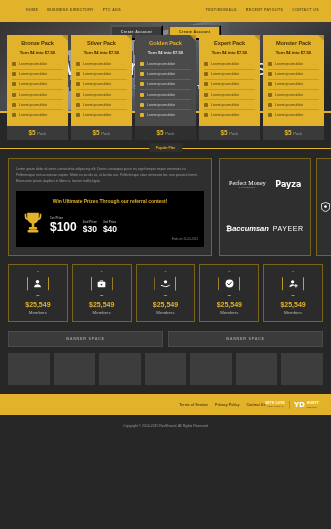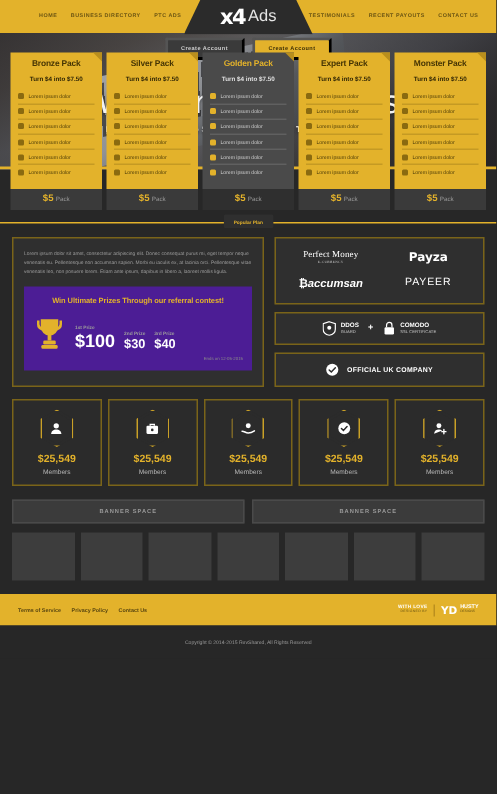--- a/index.html
+++ b/index.html
@@ -134,34 +134,34 @@
   }
   .gold-divider { height: 1px; background: #e3b22b; width: 100%; position: relative; }
 
   
   .mid { display: flex; gap: 7px; padding: 9px 8px 0; }
   .mid-left {
     flex: 1 1 auto; border: 1px solid #7a6419; background: #2f2f2f;
     padding: 7px 7px 8px;
   }
   .lorem { font-size: 3.3px; line-height: 1.85; color: #9d9d9d; }
-  .contest-box { background: #4c1d95; margin-top: 7px; padding: 7px 6px 6px; }
+  .contest-box { background: #000000; margin-top: 7px; padding: 7px 6px 6px; }
   .contest-title {
     color: #e3b22b; font-size: 5px; font-weight: bold; text-align: center;
     letter-spacing: -.05px;
   }
   .contest-row { display: flex; align-items: flex-end; gap: 6px; margin-top: 7px; }
   .trophy { width: 22px; flex: 0 0 auto; display: flex; justify-content: center; }
   .prize { display: flex; flex-direction: column; }
   .prize-label { font-size: 3.2px; color: #9d9d9d; font-weight: bold; margin-bottom: 1px; }
   .prize-amt { font-size: 12px; color: #ffffff; font-weight: bold; line-height: 1; }
   .prize.p2 .prize-amt, .prize.p3 .prize-amt { font-size: 8.5px; }
   .ends { font-size: 2.9px; color: #8a8a8a; text-align: right; margin-top: 4px; }
 
-  .mid-right { width: 140px; flex: 0 0 auto; display: flex; flex-direction: column; gap: 5px; }
+  .mid-right { width: 104px; flex: 0 0 auto; display: flex; flex-direction: row; gap: 5px; }
   .pay-box {
     border: 1px solid #7a6419; background: #2f2f2f; padding: 8px 6px 9px;
     display: grid; grid-template-columns: 1fr 1fr; gap: 8px 4px; place-items: center;
   }
   .pay-pm { color: #fff; font-family: "Liberation Serif", serif; font-size: 6px; letter-spacing: .1px; text-align: center; }
   .pay-pm small { display: block; font-size: 2.4px; letter-spacing: .2px; color: #cfcfcf; }
   .pay-payza { color: #fff; font-size: 8px; font-weight: bold; font-family: "DejaVu Sans", sans-serif; }
   .pay-btc { color: #fff; font-size: 7.5px; font-weight: bold; font-style: italic; }
   .pay-payeer { color: #fff; font-size: 7px; letter-spacing: .6px; }
   .badge-box {
@@ -205,21 +205,21 @@
     flex: 1; background: #3b3b3b; color: #9a9a9a; text-align: center;
     font-size: 3.8px; font-weight: bold; letter-spacing: .7px;
     padding: 5px 0; border: 1px solid #4a4a4a;
   }
   .thumbs { display: flex; gap: 4px; padding: 6px 8px 0; }
   .thumb { flex: 1; height: 32px; background: #3d3d3d; }
 
   
   .footer-gold {
     margin-top: 9px; background: #e3b22b; height: 21px;
-    display: flex; align-items: center; justify-content: space-between;
+    display: flex; align-items: center; justify-content: flex-end;
     padding: 0 12px;
   }
   .footer-links { display: flex; gap: 7px; }
   .flink { font-size: 3.6px; color: #5c4810; font-weight: bold; white-space: nowrap; }
   .footer-brand { display: flex; align-items: center; gap: 4px; }
   .withlove { text-align: right; line-height: 1.15; }
   .withlove b { font-size: 3.2px; color: #fff; display: block; letter-spacing: .2px; }
   .withlove span { font-size: 2.3px; color: #6b5512; display: block; letter-spacing: .2px; }
   .brandmark { display: flex; align-items: center; gap: 2px; border-left: 1px solid #bb8f1f; padding-left: 4px; }
   .brandmark .yd { font-size: 7px; font-weight: bold; color: #fff; font-family: "DejaVu Sans", sans-serif; }
@@ -235,24 +235,20 @@
 </head>
 <body>
 
 <div class="page">
 
   <div class="navbar">
     <div class="nav-left">
       <span class="nav-link">Home</span>
       <span class="nav-link">Business Directory</span>
       <span class="nav-link">PTC Ads</span>
-    </div>
-    <div class="logo-wrap">
-      <span class="logo-x4">x4</span>
-      <span class="logo-ads">Ads</span>
     </div>
     <div class="nav-right">
       <span class="nav-link">Testimonials</span>
       <span class="nav-link">Recent Payouts</span>
       <span class="nav-link">Contact Us</span>
     </div>
   </div>
 
   <div class="hero">
     <div class="hero-buttons">

